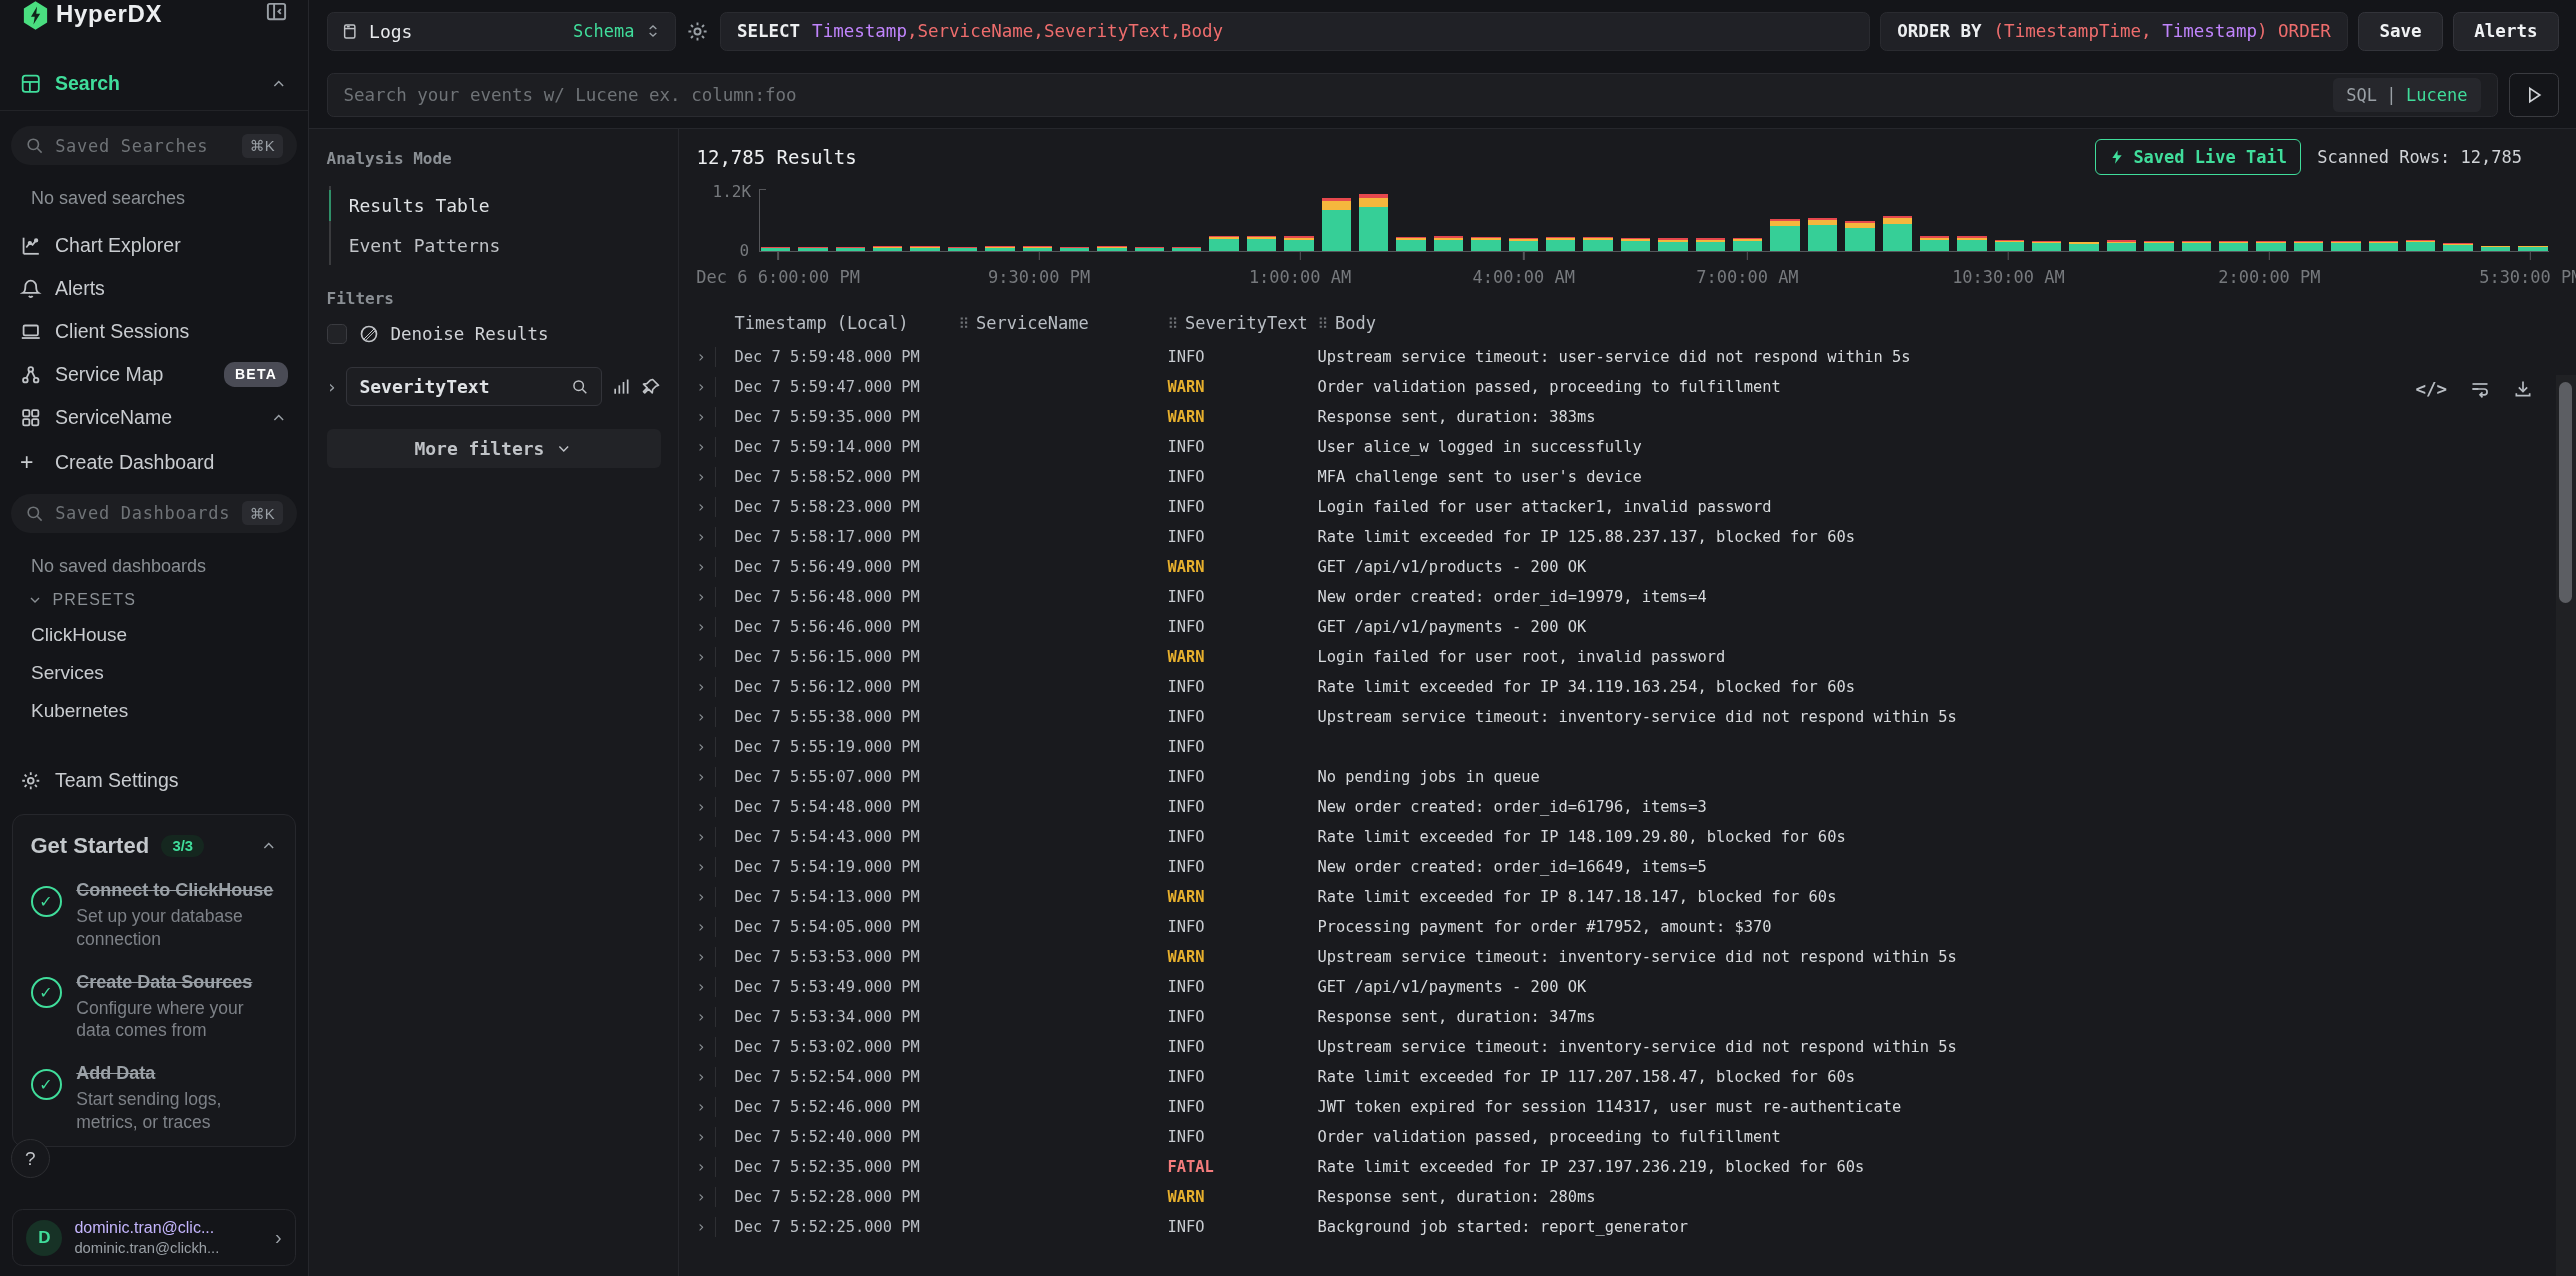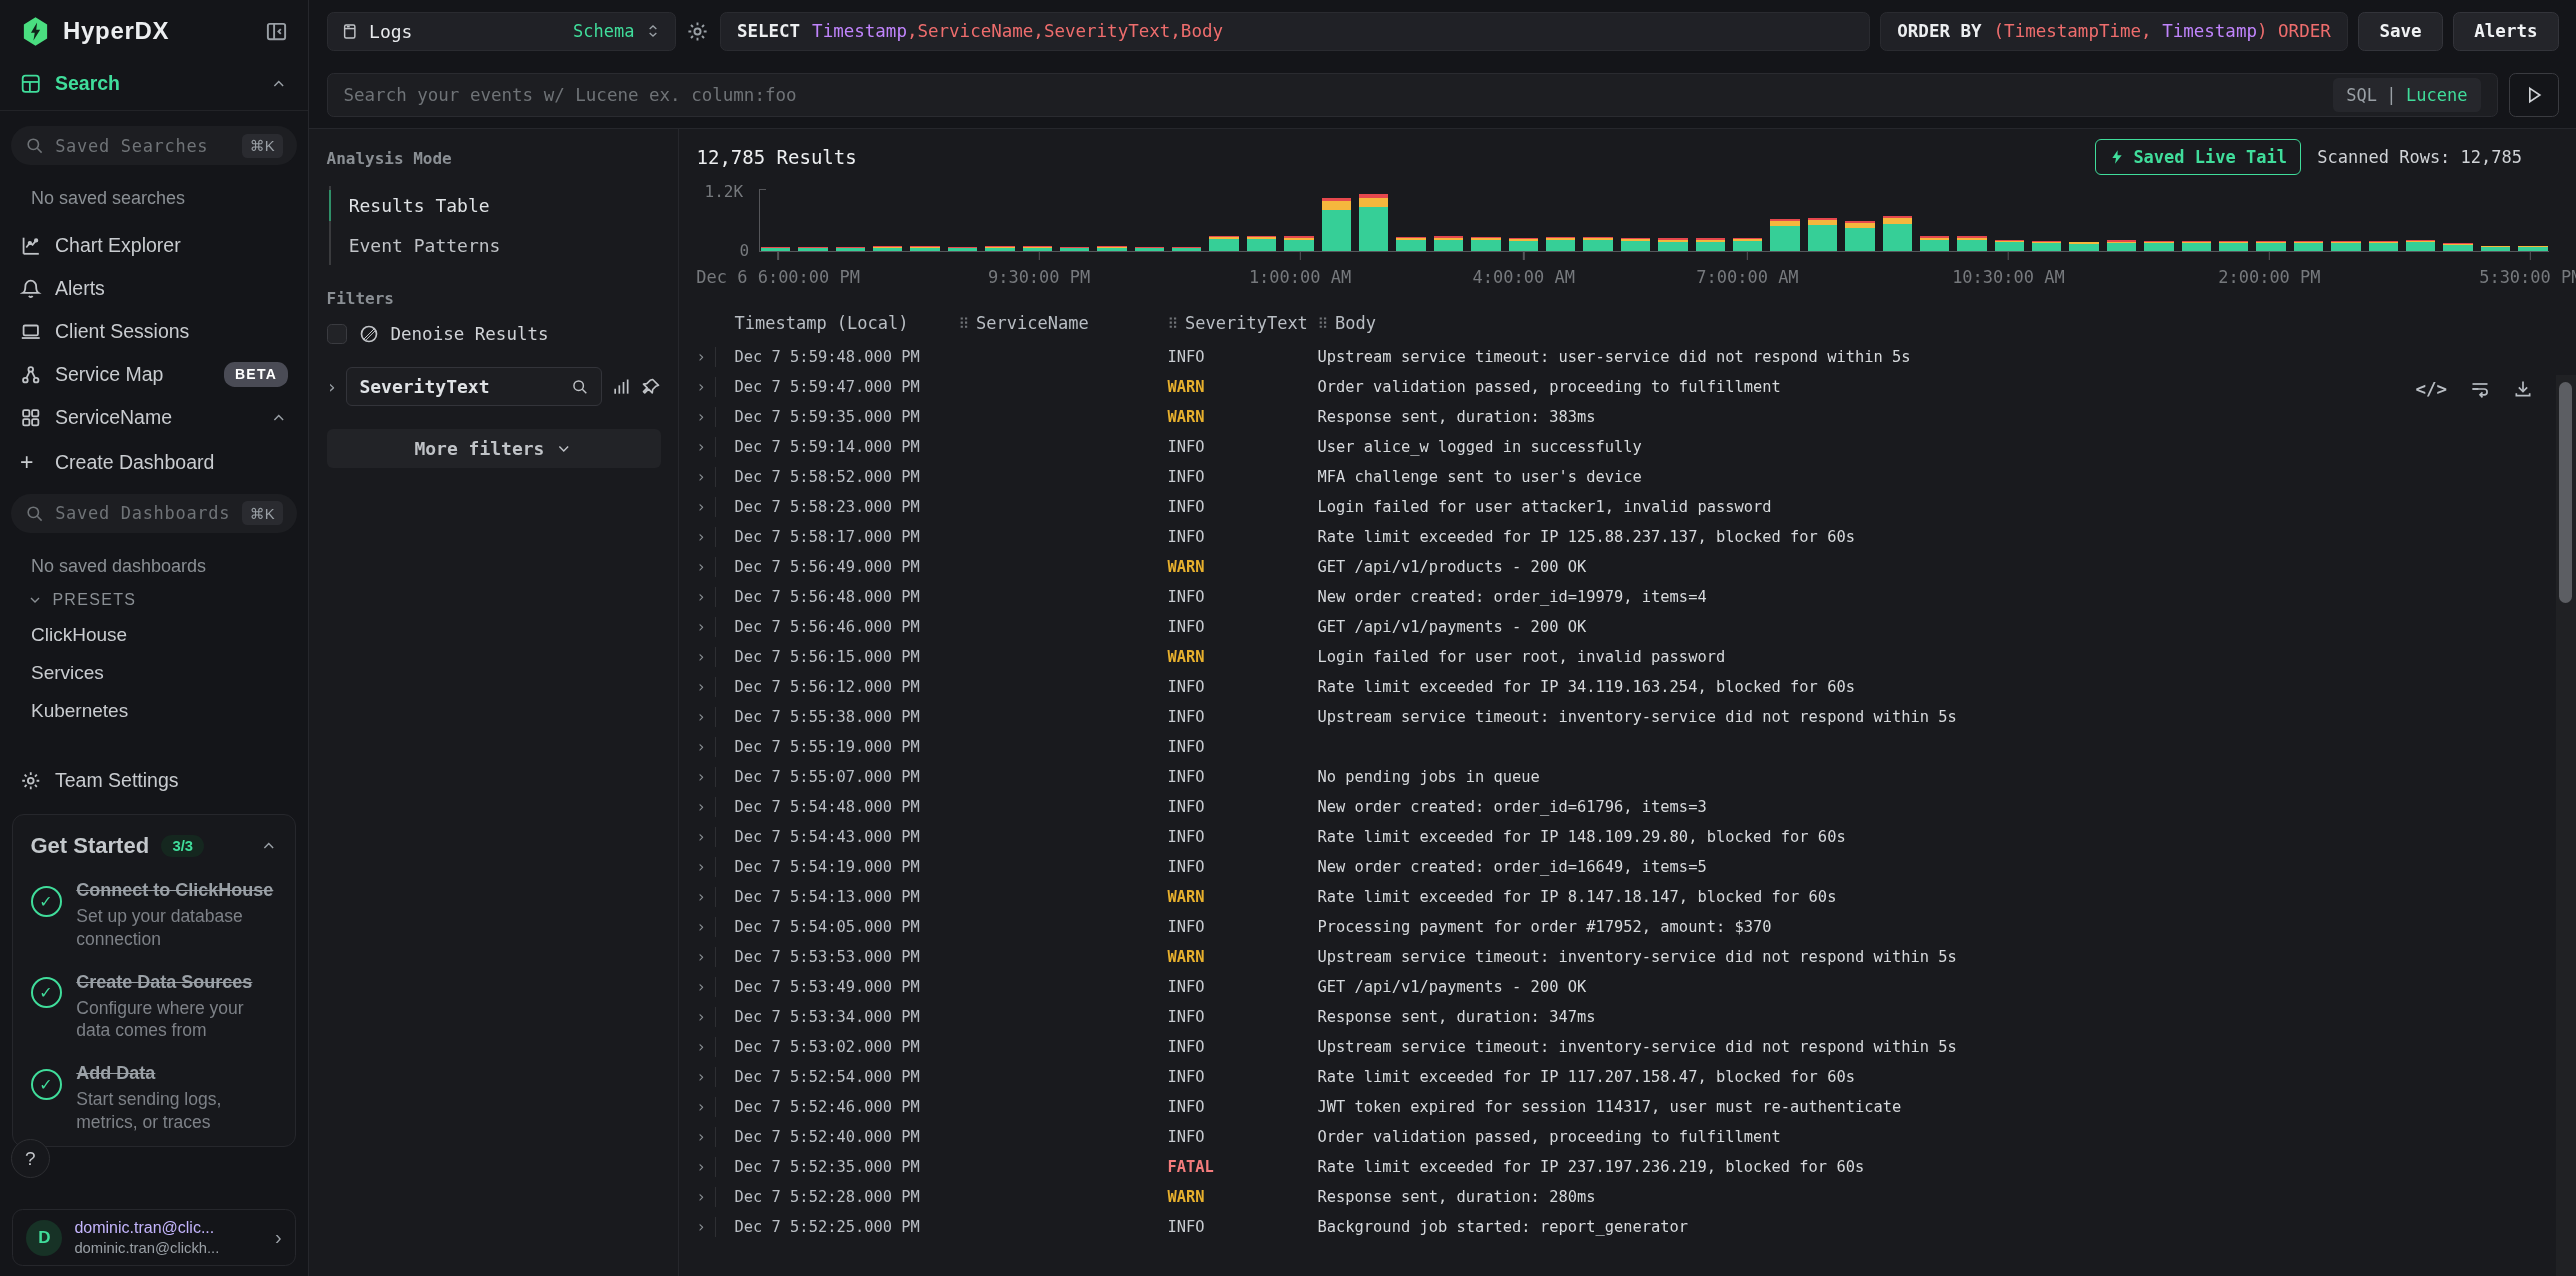--- a/index.html
+++ b/index.html
@@ -10,21 +10,21 @@
     --warn:#e7b02e; --fatal:#f47c7c; --purple:#c084fc; --redtok:#ee6d6d;
     --mono:"DejaVu Sans Mono",monospace; --sans:"Liberation Sans",sans-serif;
   }
   *{margin:0;padding:0;box-sizing:border-box}
   html,body{width:2576px;height:1277px;overflow:hidden;background:var(--bg);font-family:var(--sans);color:var(--txt)}
   .app{display:flex;width:100%;height:100%}
   svg{display:block}
 
   
   .sidebar{width:309px;min-width:309px;height:100%;border-right:1.3px solid var(--border);display:flex;flex-direction:column;background:var(--bg);position:relative}
-  .logo-row{height:62px;display:flex;align-items:center;padding:0 20px;gap:12px}
+  .logo-row{height:62px;display:flex;padding:0 20px;gap:5px}
   .logo-title{font-size:24px;font-weight:bold;color:#eceef0;letter-spacing:0.7px}
   .collapse-btn{margin-left:auto;color:#9aa0a6;cursor:pointer}
   .nav{padding:0 9.4px}
   .nav-item{display:flex;align-items:center;gap:13.4px;height:43px;padding:0 10.7px;border-radius:5.4px;font-size:19.5px;color:#c9ccd0;cursor:pointer}
   .nav-item .nv-ic{width:21.5px;color:#c0c3c7}
   .nav-item.active{color:var(--accent);font-weight:bold}
   .nav-item.active .nv-ic{color:var(--accent)}
   .nav-item .chev{margin-left:auto;color:#9aa0a6}
   .beta{margin-left:auto;background:#4a4b55;color:#fff;font-weight:bold;font-size:14px;letter-spacing:1.3px;border-radius:10.7px;padding:4.7px 10.7px}
   .sb-divider{border-top:1.3px solid #222327;margin:5.4px 0}
@@ -101,21 +101,21 @@
   .res-right{margin-left:auto;display:flex;align-items:center;gap:16px}
   .live-btn{border:1.3px solid var(--accent);border-radius:6px;height:36px;display:flex;align-items:center;gap:8px;padding:0 13.4px;color:var(--accent);font-weight:bold;font-size:17px;background:transparent;font-family:var(--mono);cursor:pointer}
   .scanned{font-size:17px;color:#d0d3d7}
 
   .chart{position:relative;height:107px;padding-left:62px;padding-right:27px;margin-top:4px}
   .plot{position:relative;height:63px;border-left:1.3px solid #55565a;border-bottom:1.3px solid #55565a;display:flex;align-items:flex-end;gap:8px;padding:0 1.3px}
   .plot::before{content:"";position:absolute;top:0;left:0;width:6.7px;border-top:1.3px solid #55565a}
   .bar{flex:1;display:flex;flex-direction:column;justify-content:flex-end;cursor:pointer}
   .seg-g{background:var(--bar-green)} .seg-y{background:var(--bar-yellow)} .seg-r{background:var(--bar-red)}
   .ylab{position:absolute;font-size:16px;color:#76797d}
-  .ylab-top{left:8px;top:-6.7px} .ylab-zero{left:43px;top:52px}
+  .ylab-top{left:16px;top:-6.7px} .ylab-zero{left:43px;top:52px}
   .xticks{position:absolute;left:63px;right:27px;top:63px;height:40px}
   .xtick{position:absolute;transform:translateX(-50%);display:flex;flex-direction:column;align-items:center}
   .xtick-line{width:1.3px;height:8px;background:#55565a}
   .xtick-lb{margin-top:6.7px;font-size:17px;color:#76797d;white-space:nowrap}
 
   .thead{display:grid;grid-template-columns:38px 224px 209px 150px 1fr;align-items:center;height:38px;margin-top:8px;color:#b9bec4;font-size:17px;padding-right:134px}
   .th{display:flex;align-items:center;gap:6.7px;white-space:nowrap}
   .drag{color:#707377;font-size:14.8px}
   .tb-icons{position:absolute;right:43px;top:250px;display:flex;gap:23px;color:#b9bec4}
   .tb-icons .ic{cursor:pointer}

